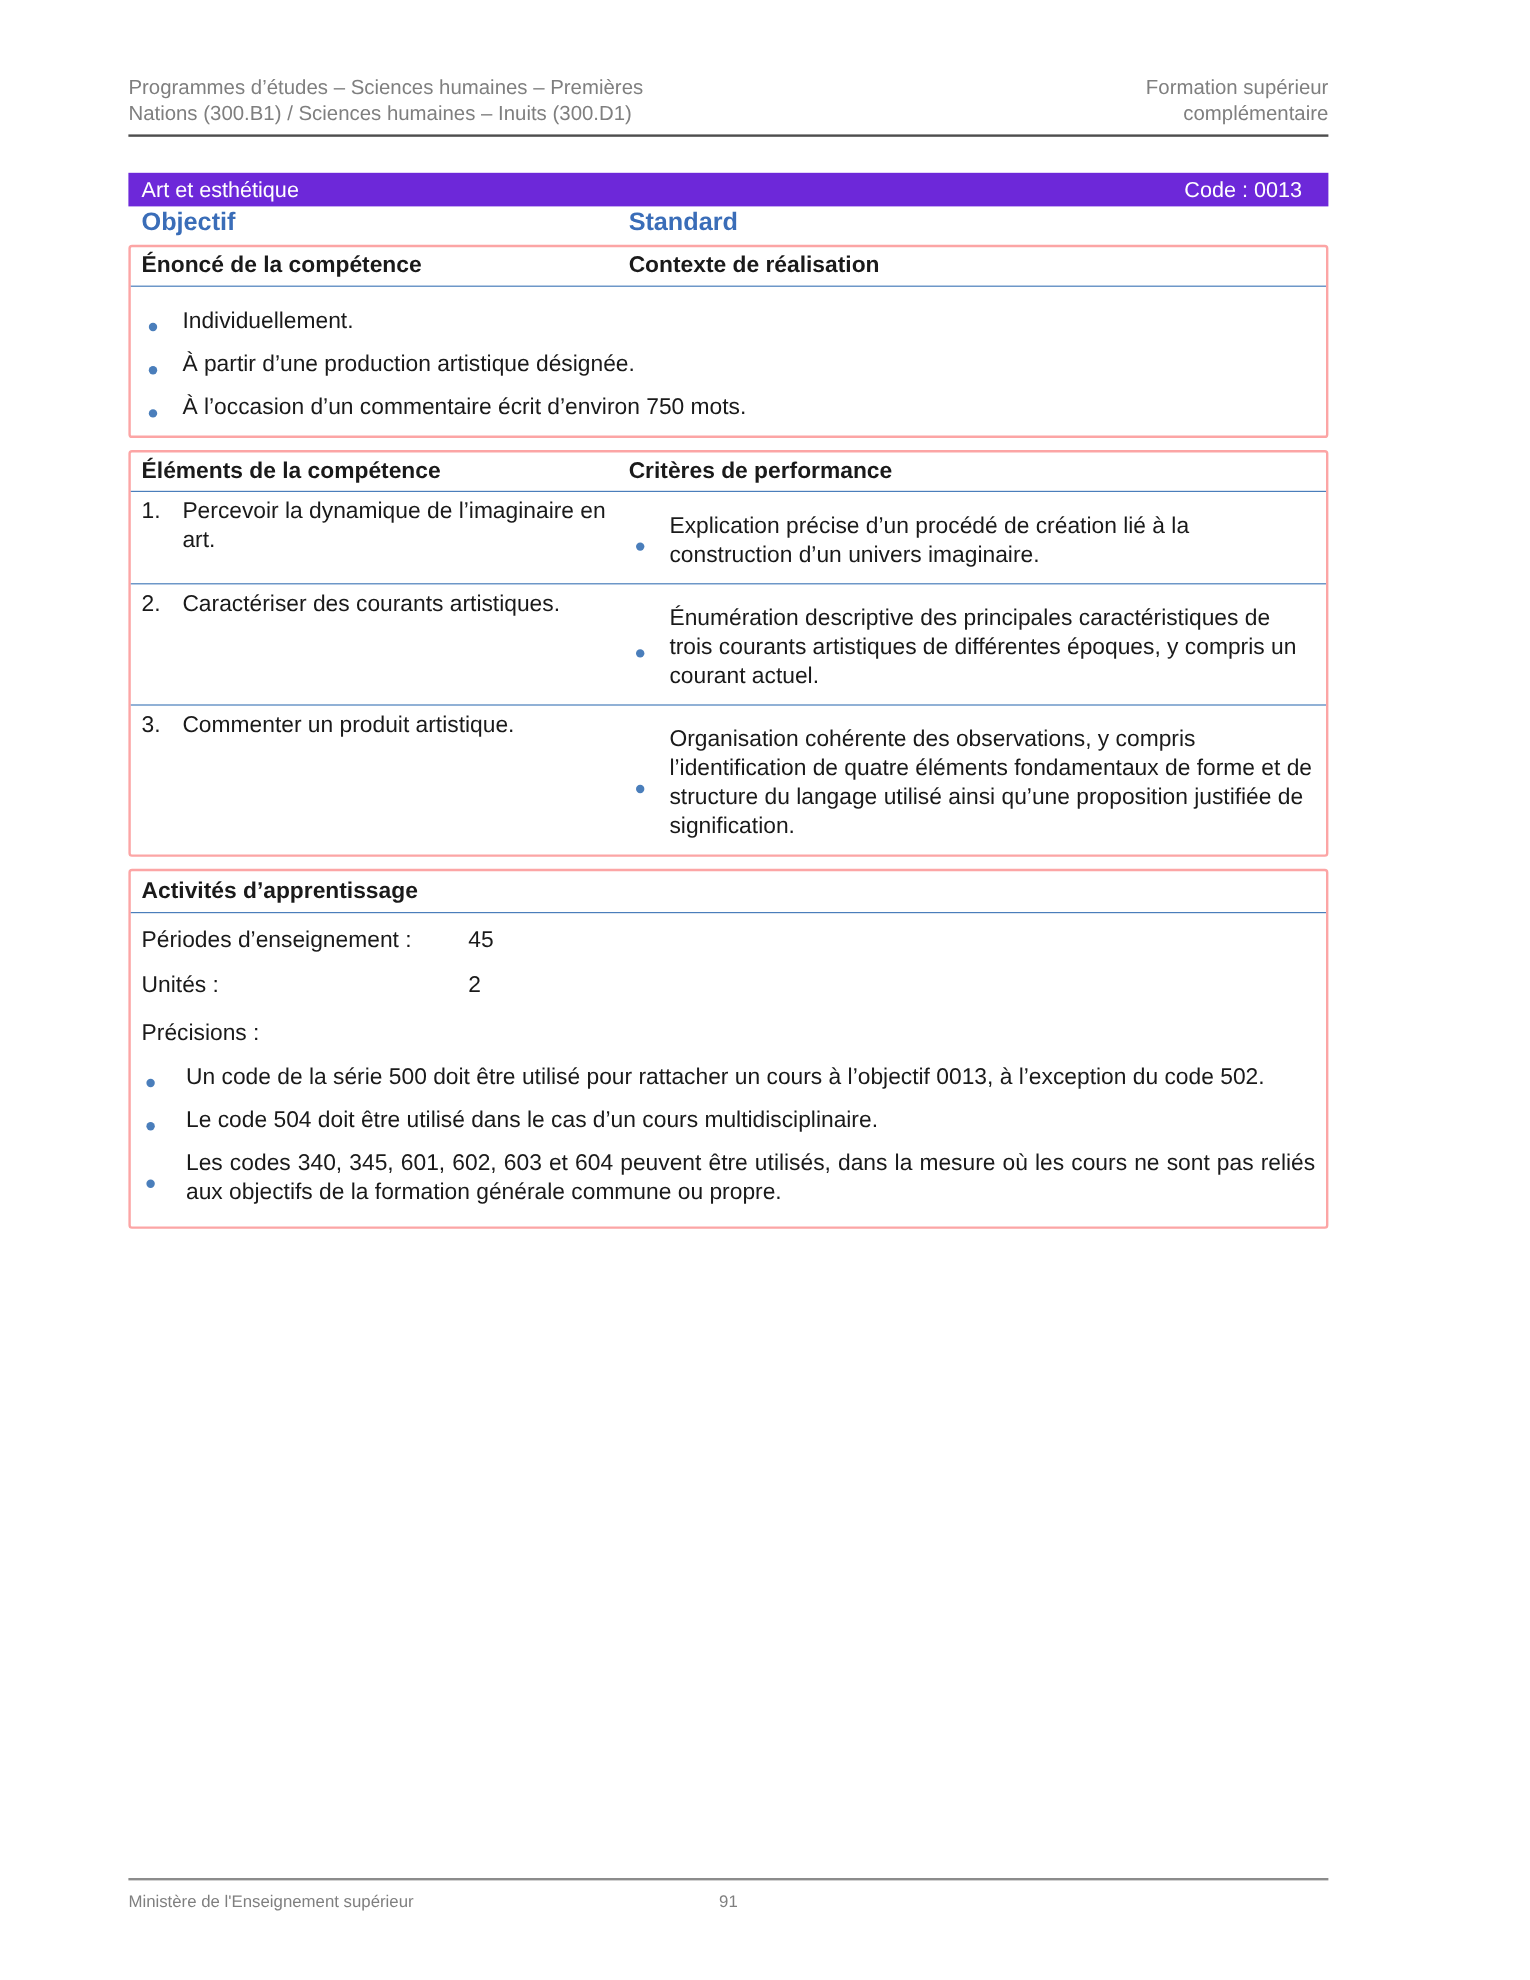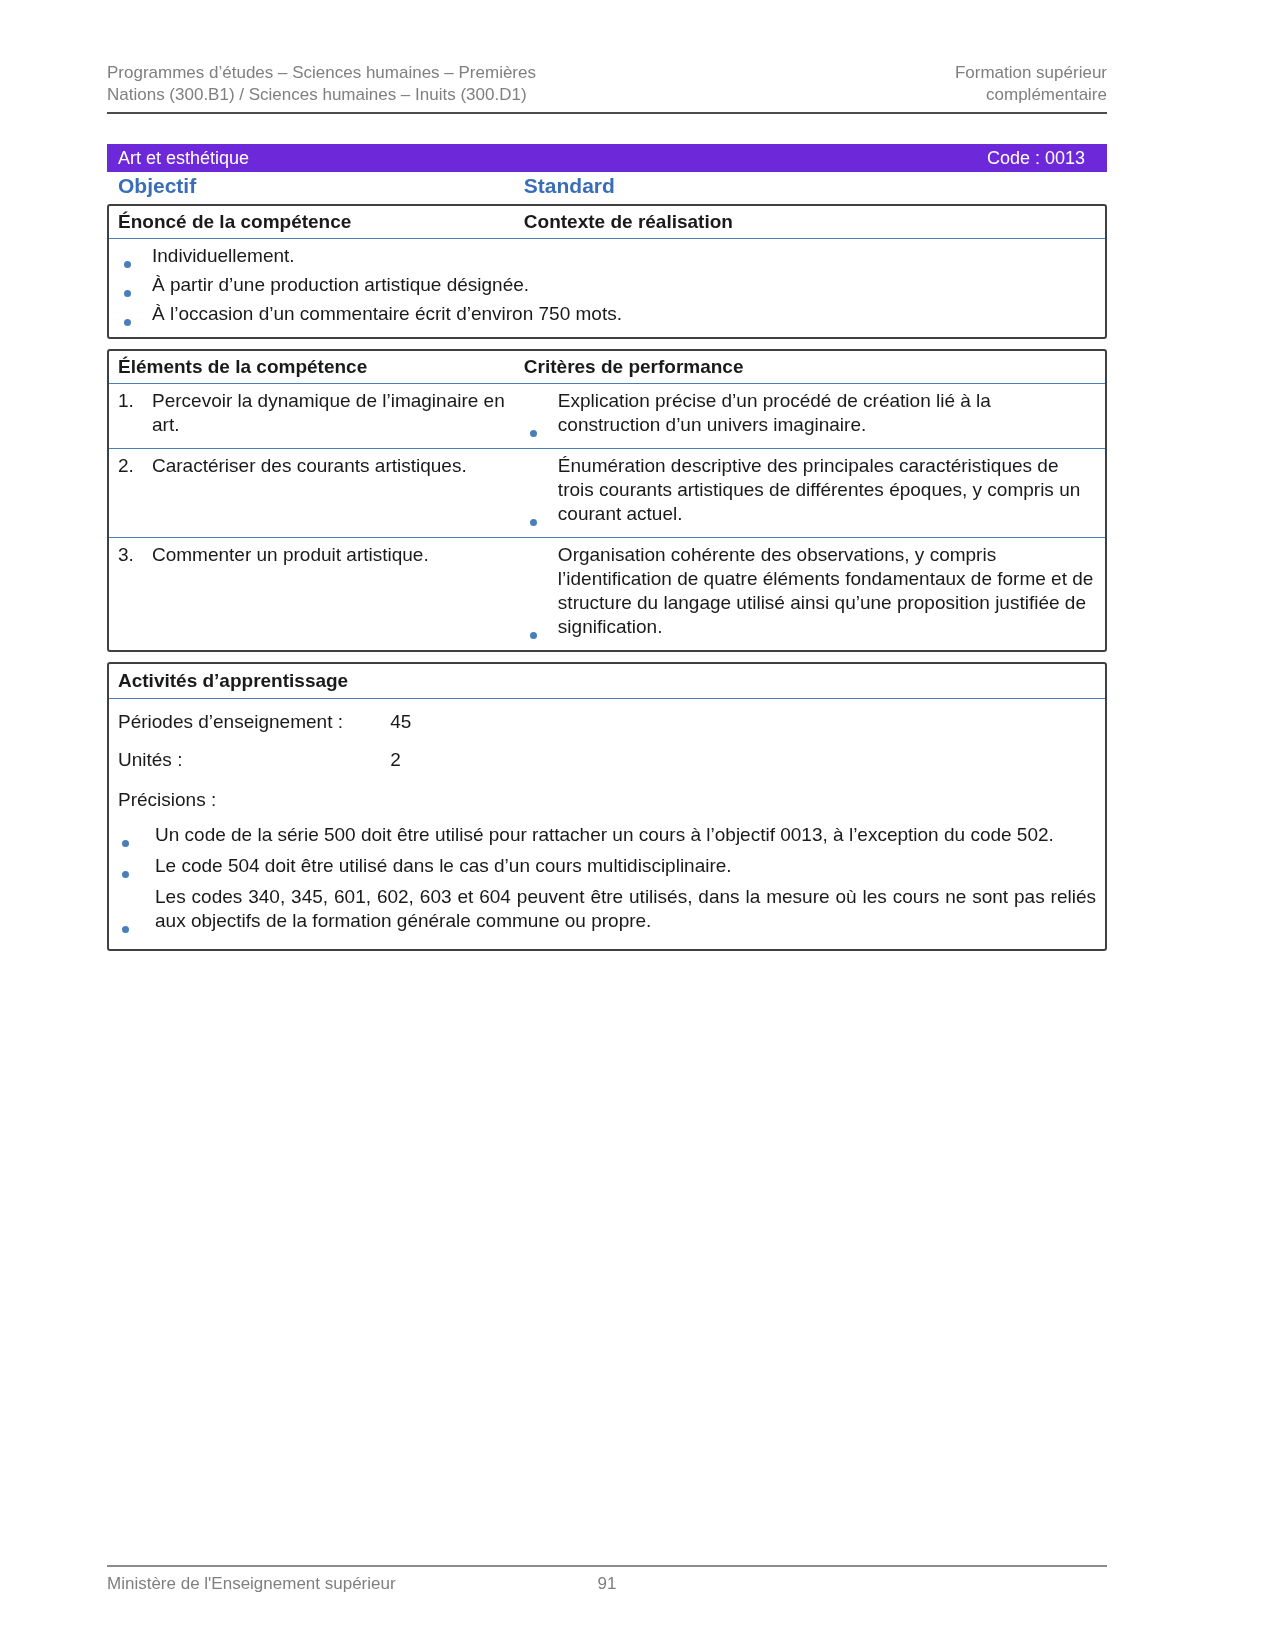--- a/index.html
+++ b/index.html
@@ -45,36 +45,36 @@
 
   
   .col-heads { display: flex; padding: 0 11px; margin: 2px 0 6px 0; }
   .colhead { font-weight: bold; font-size: 21px; color: #3a6db8; }
 
   .cleft  { width: 41.5%; padding-right: 18px; }
   .cright { width: 58.5%; }
 
   
   .box {
-    border: 2px solid #404040;
+    border: 2px solid #fca5a5;
     border-radius: 3px;
     margin-bottom: 10px;
     background: #ffffff;
   }
   .trow { display: flex; padding: 5px 9px; }
   .trow.sep { border-top: 1px solid #4a7ebb; }
   .trow.body-row { padding-top: 5px; padding-bottom: 11px; }
   .th { font-weight: bold; }
 
   .numcell { display: flex; }
   .num { flex: 0 0 34px; }
   .numtext { flex: 1; }
 
   
-  .bullet-item { display: flex; align-items: flex-end; margin-bottom: 5px; }
+  .bullet-item { display: flex; align-items: center; margin-bottom: 5px; margin-top: 12px; }
   .bullet-item:last-child { margin-bottom: 0; }
   .dot {
     flex: 0 0 7px;
     width: 7px; height: 7px;
     border-radius: 50%;
     background: #4a7ebb;
     margin: 9px 0 0 6px;
   }
   .btext { margin-left: 21px; flex: 1; line-height: 24px; }
   .cell { line-height: 24px; }
@@ -89,21 +89,21 @@
   .act-field { margin-bottom: 14px; line-height: 24px; }
   .act-label { display: inline-block; width: 267px; }
   .act-precisions { margin: 16px 0 11px 0; line-height: 24px; }
   .act-bullet { margin-bottom: 7px; }
   .act-bullet .dot { margin-left: 4px; }
   .act-bullet .btext { margin-left: 26px; text-align: justify; }
 
   
   .doc-footer { margin-top: auto; }
   .ftr-rule { border-top: 2px solid #8c8c8c; margin-bottom: 6px; }
-  .ftr-row { display: flex; color: #7f7f7f; font-size: 17px; line-height: 22px; }
+  .ftr-row { display: flex; color: #7f7f7f; font-size: 14px; line-height: 22px; }
   .ftr-left  { flex: 1 1 0; }
   .ftr-center { flex: 0 0 auto; }
   .ftr-right { flex: 1 1 0; }
 </style>
 </head>
 <body>
 
 <div class="page">
 
   <div class="doc-header">

